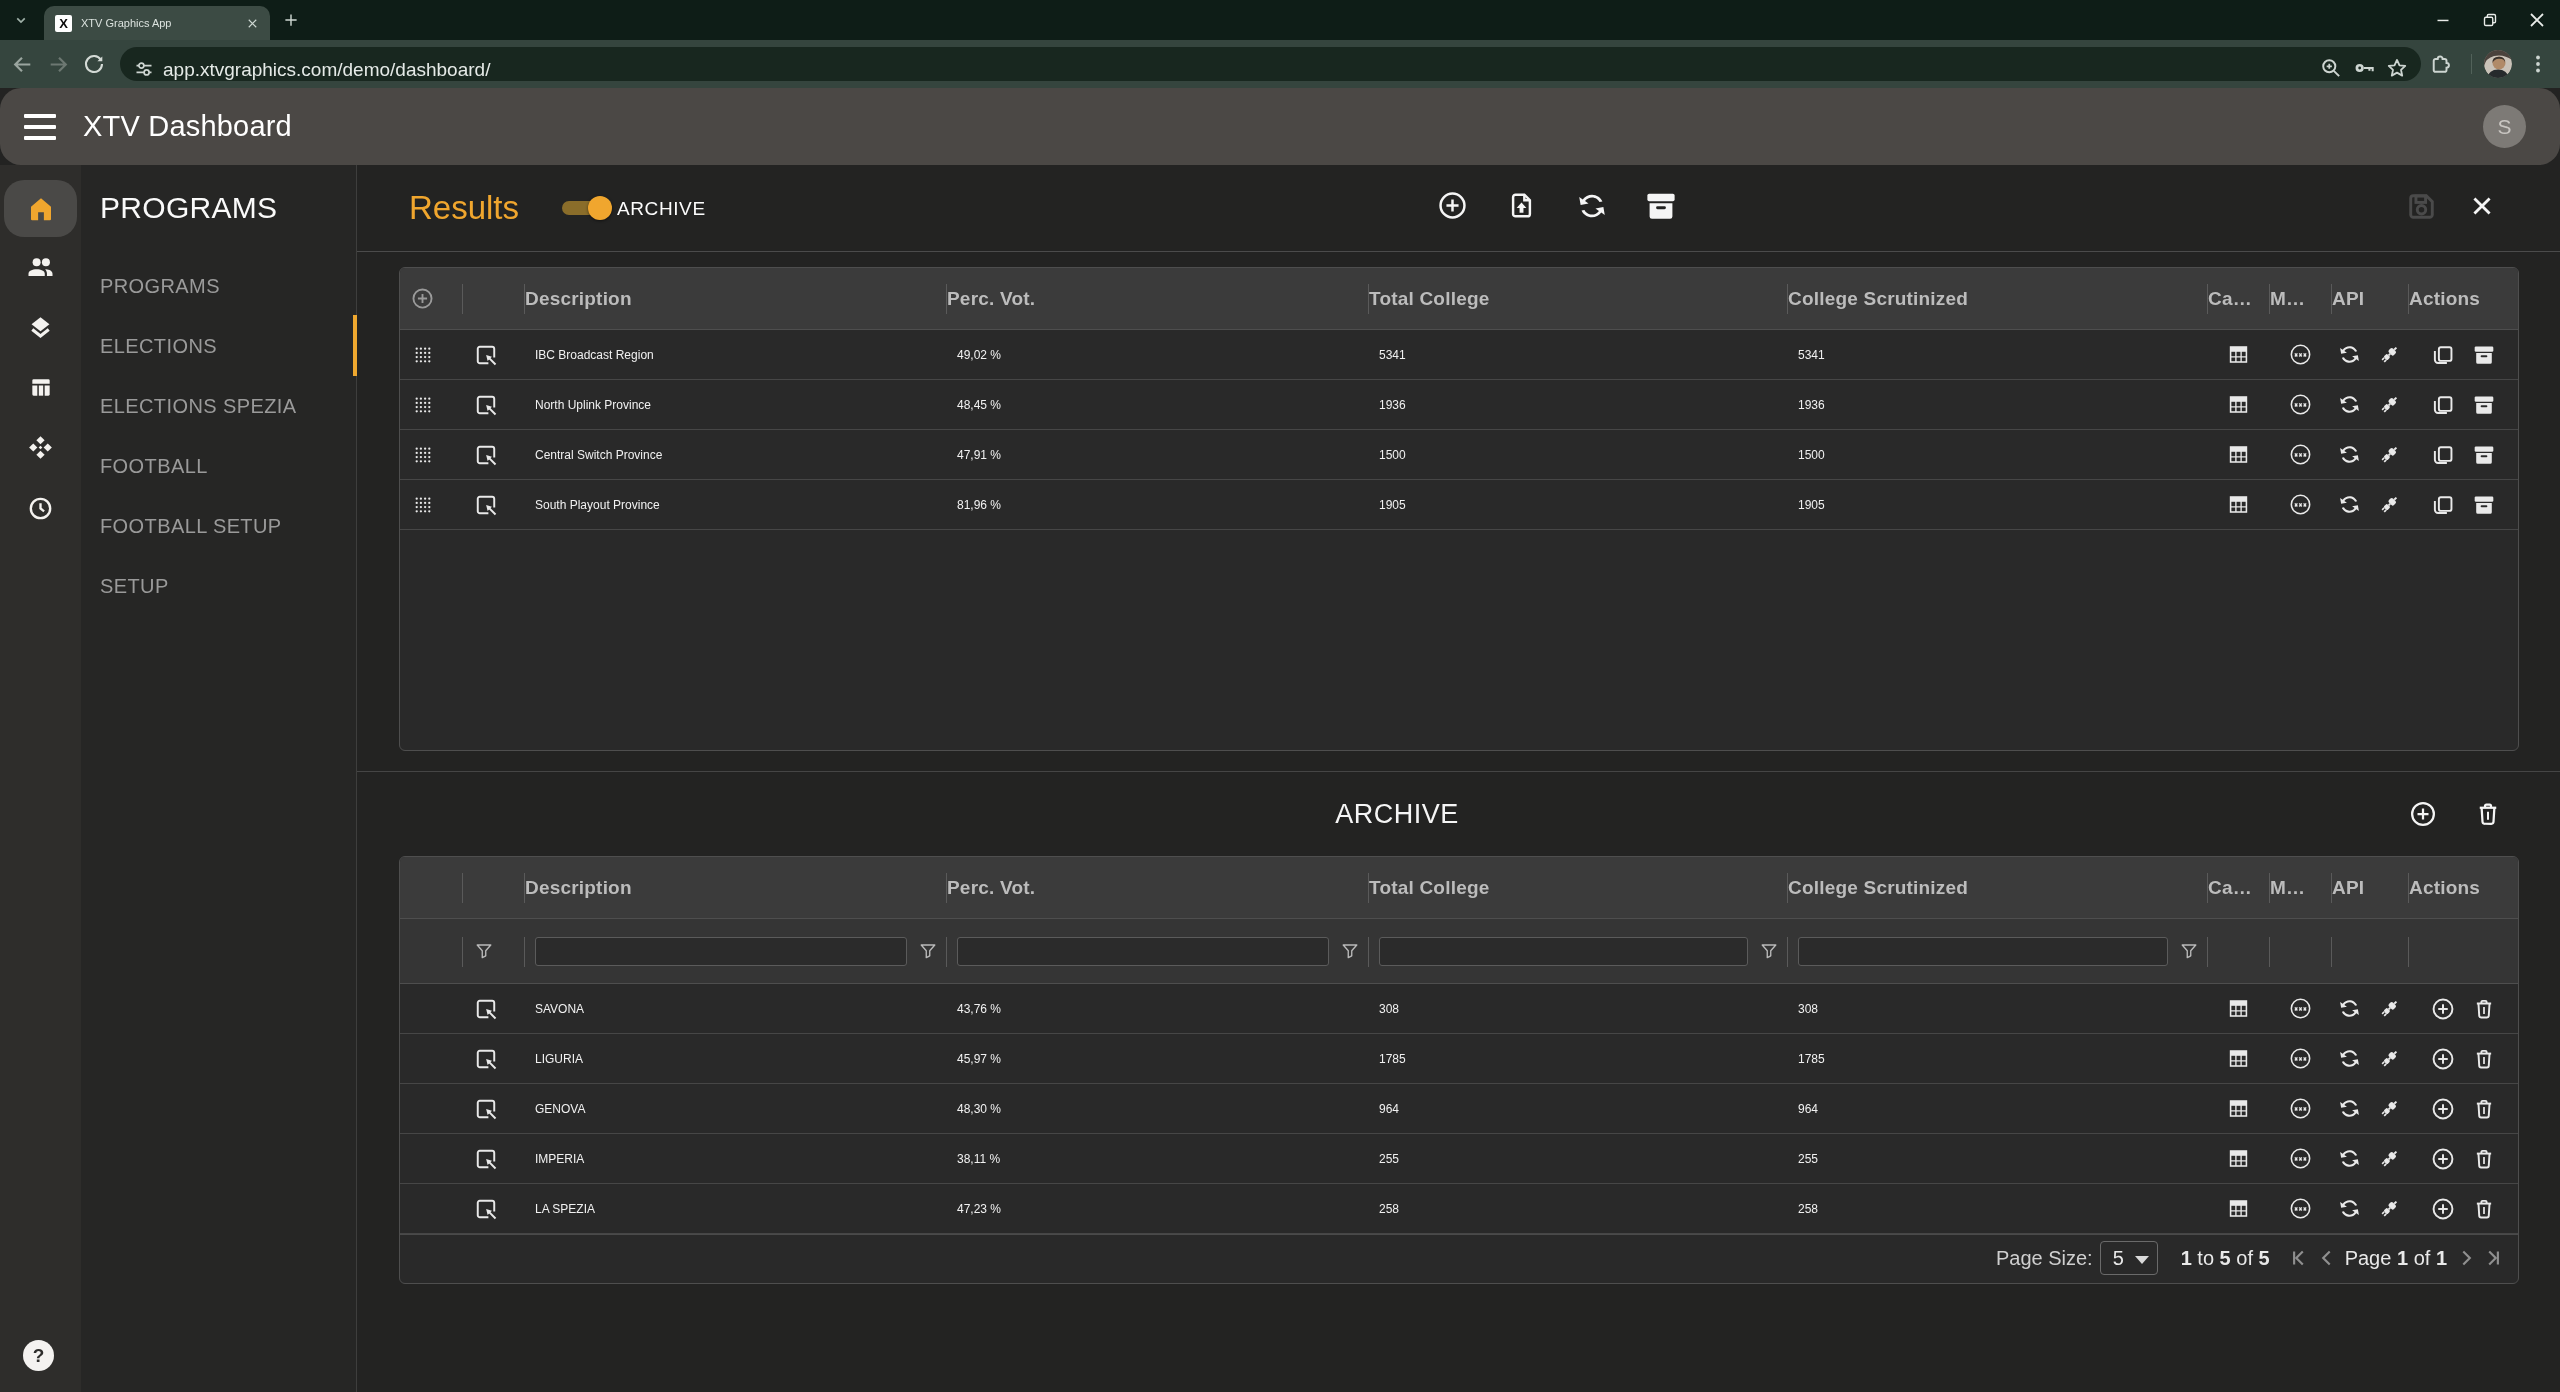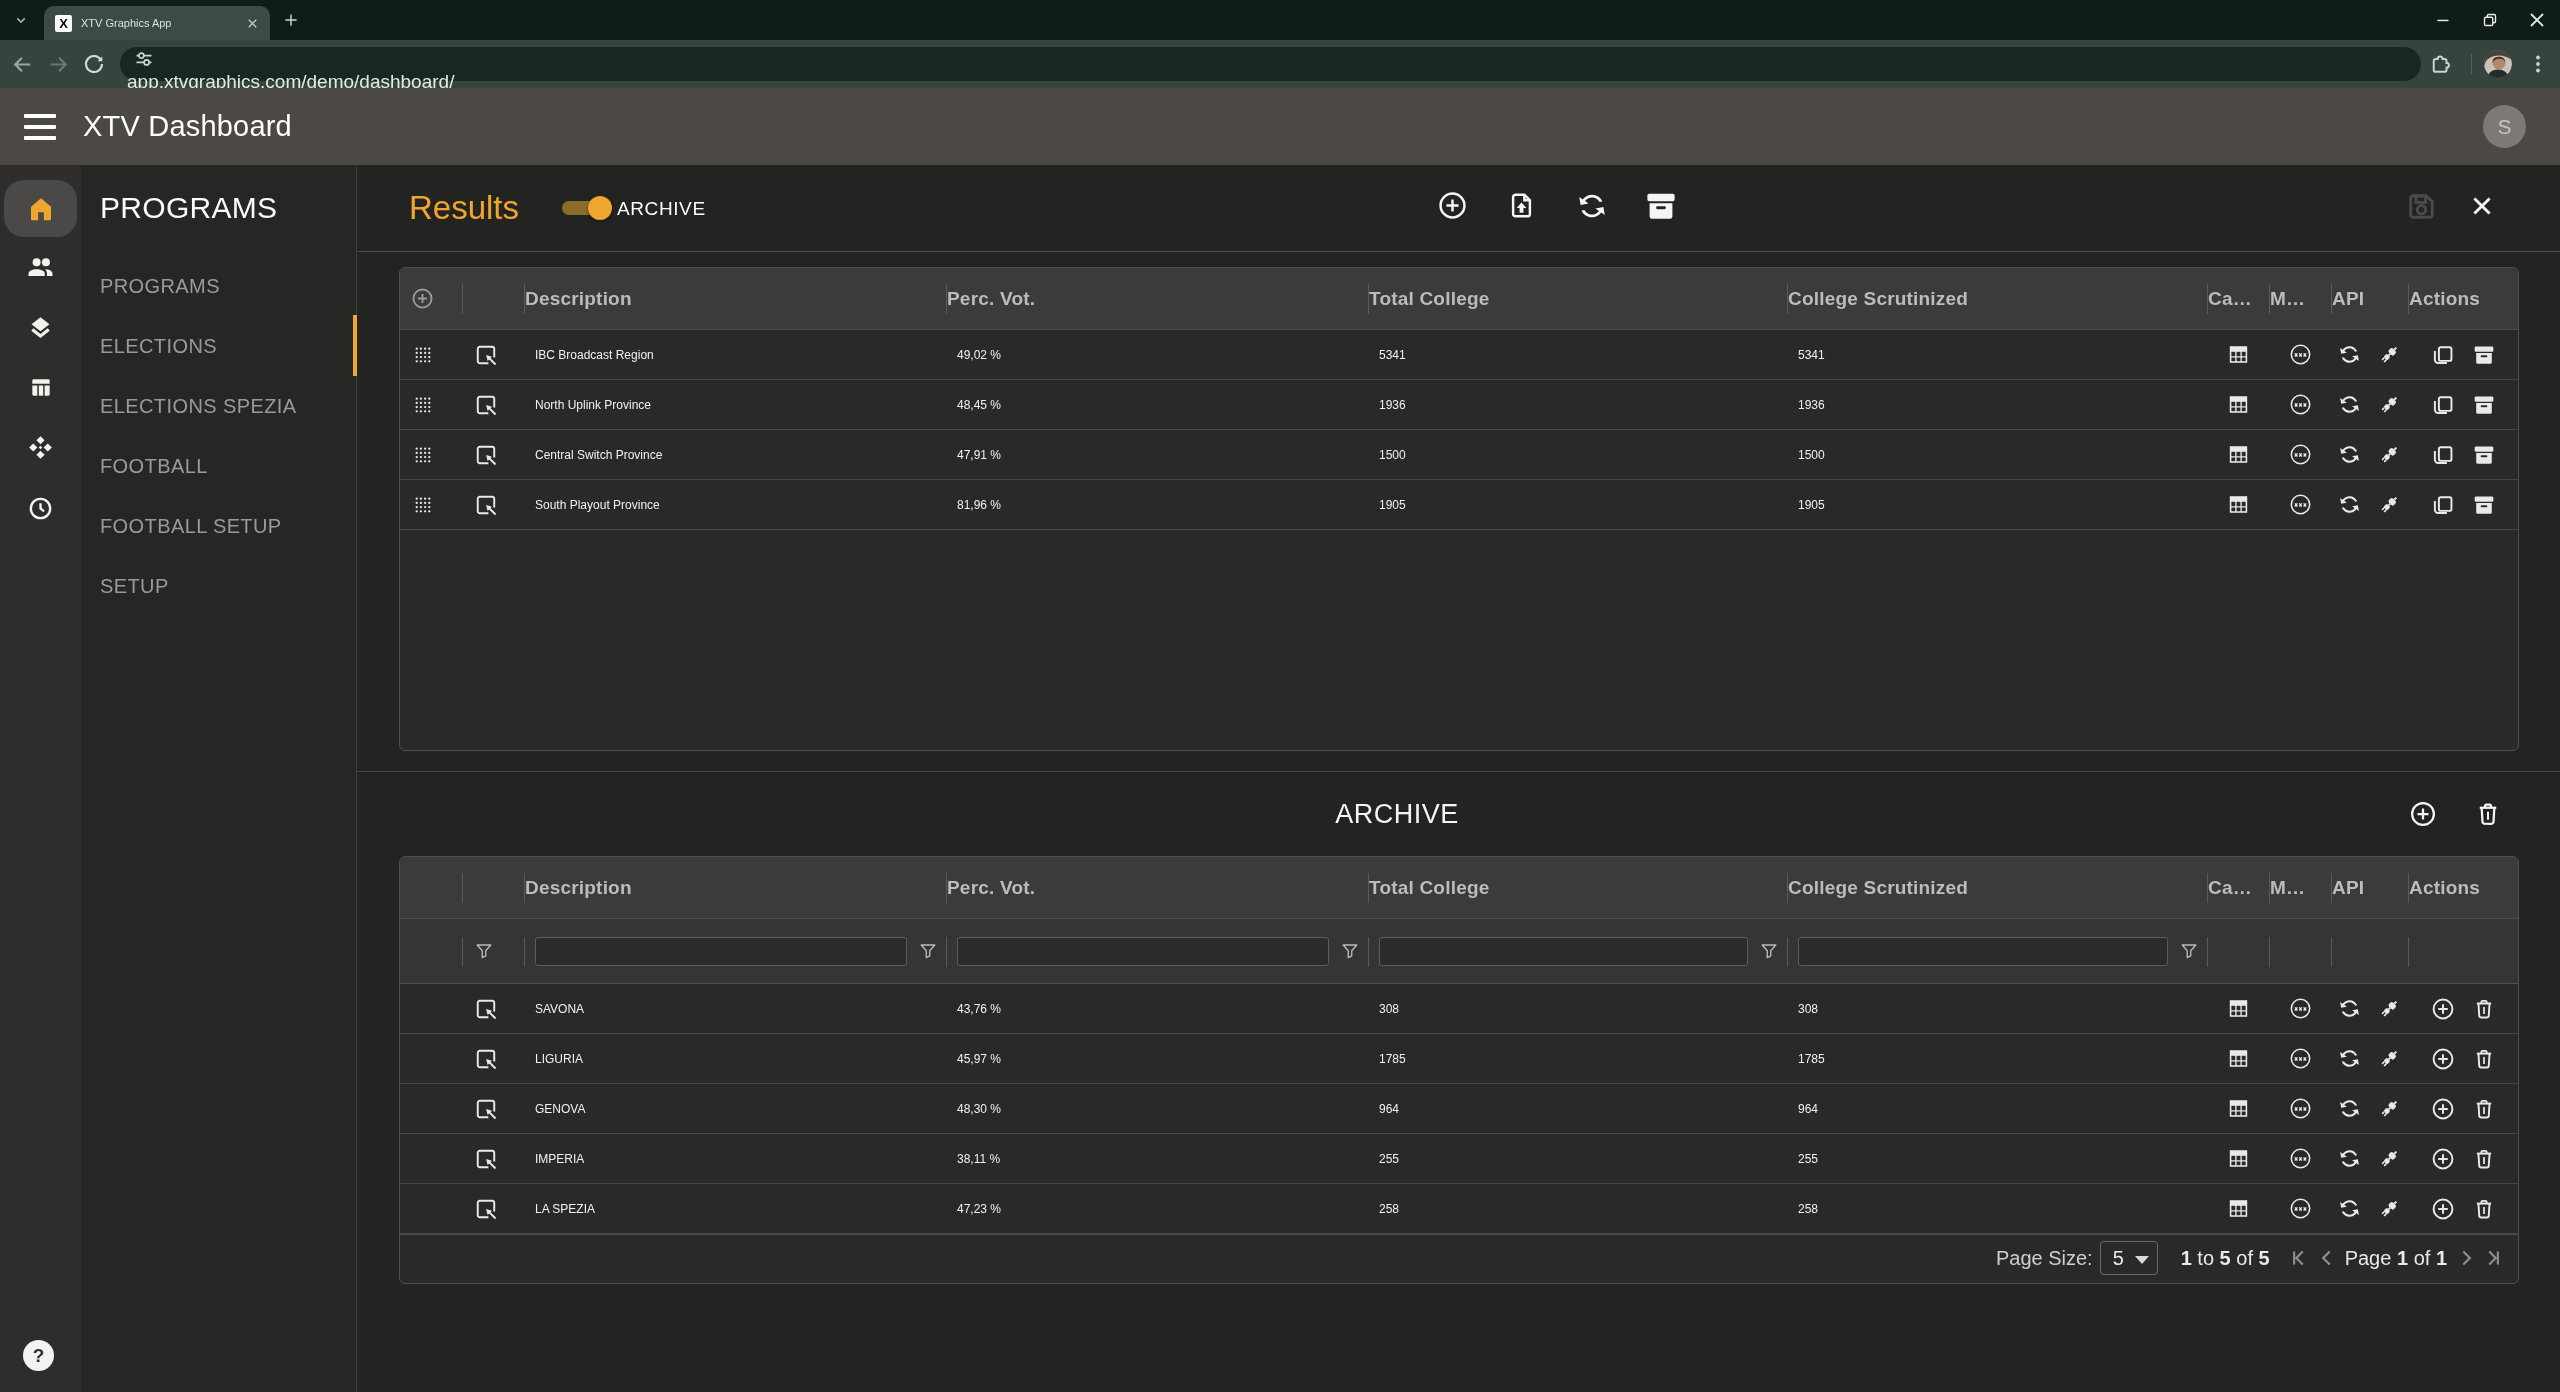--- a/index.html
+++ b/index.html
@@ -16,33 +16,33 @@
   .tab-close { width:16px; height:16px; color:#cfd8d3; display:flex; align-items:center; justify-content:center; flex:none; }
   .newtab-btn { position:absolute; left:282px; top:11px; width:18px; height:18px; color:#cfd8d3; }
   .win-controls { position:absolute; right:0; top:0; height:40px; display:flex; align-items:center; }
   .win-btn { width:47px; height:40px; display:flex; align-items:center; justify-content:center; color:#e9ece9; }
 
   .toolbar { height: 48px; background: #35453e; position: relative; display:flex; align-items:center; }
   .nav-btn { width:36px; height:36px; display:flex; align-items:center; justify-content:center; flex:none; }
   .nav-btn.back { margin-left:4px; color:#9aa59f; }
   .nav-btn.fwd { color:#6d7872; }
   .nav-btn.reload { color:#d4dad6; }
-  .url-pill { position:absolute; left:120px; top:7px; width:2301px; height:34px; background:#18271f; border-radius:17px; display:flex; align-items:flex-start;flex-direction:column; }
+  .url-pill { position:absolute; left:120px; top:7px; width:2301px; height:34px; background:#18271f; border-radius:17px; display:flex; align-items:flex-end; }
   .site-info { margin-left:12px; width:24px; height:24px; color:#cdd5d1; flex:none; }
   .url-text { color:#e5eae7; font-size:19px; margin-left:7px; flex:1; white-space:nowrap; }
   .pill-ic { width:26px; height:26px; color:#cdd5d1; margin-right:7px; flex:none; }
   .pill-ic.last { margin-right:11px; }
   .after-pill { position:absolute; right:0; top:0; height:48px; display:flex; align-items:center; }
   .ext-btn { width:26px; height:26px; color:#cdd5d1; margin-right:18px; }
   .tb-sep { width:1px; height:20px; background:#52625a; margin-right:12px; }
   .avatar-photo { width:28px; height:28px; border-radius:50%; overflow:hidden; margin-right:14px; flex:none; }
   .kebab { width:24px; height:24px; color:#cdd5d1; margin-right:10px; }
 
   
-  .appbar { height:77px; background:#4b4845; display:flex; align-items:center; position:relative; }
+  .appbar { height:77px; background:#4b4845; display:flex; align-items:center; position:relative;border-radius:21px; }
   .hamburger { margin-left:24px; width:32px; height:26px; display:flex; flex-direction:column; justify-content:space-between; cursor:pointer; }
   .hamburger span { display:block; height:4px; background:#fff; border-radius:1px; }
   .app-title { color:#ffffff; font-size:29px; margin-left:27px; letter-spacing:0.2px; }
   .avatar-s { position:absolute; right:34px; top:17px; width:43px; height:43px; border-radius:50%; background:#7d7a76; color:#c9c6c2; font-size:21px; display:flex; align-items:center; justify-content:center; }
 
   .app-body { display:flex; height:1227px; }
 
   .rail { width:81px; background:#2e2d2b; position:relative; flex:none; }
   .rail-home-btn { position:absolute; left:4px; top:15px; width:73px; height:57px; border-radius:20px; background:#4a4947; display:flex; align-items:center; justify-content:center; }
   .rail-ic { position:absolute; left:0; width:81px; display:flex; justify-content:center; color:#f4f2ef; }

